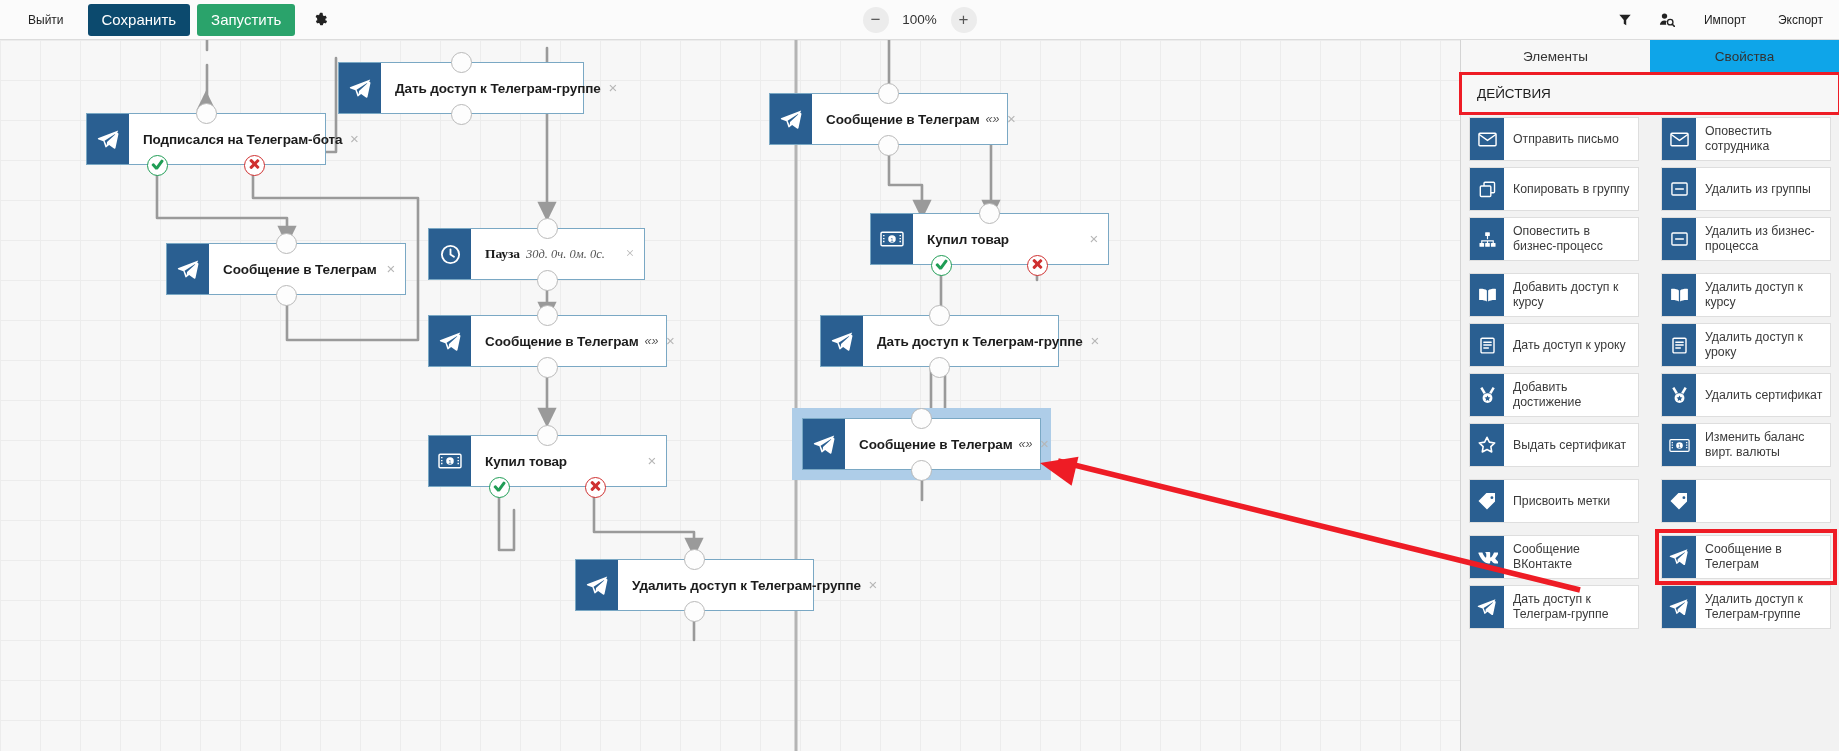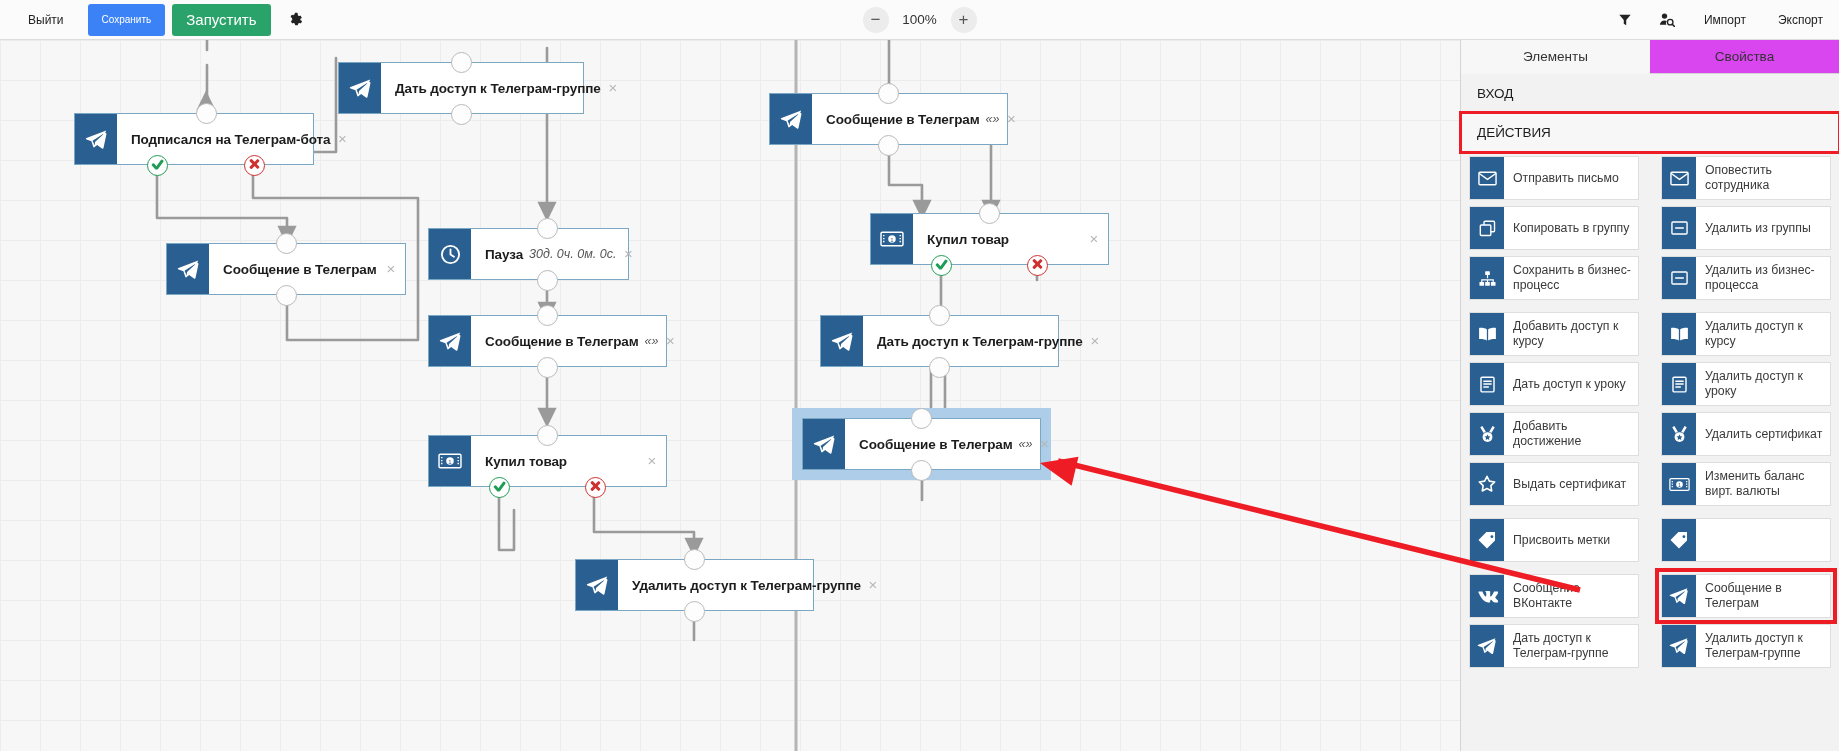--- a/index.html
+++ b/index.html
@@ -21,21 +21,21 @@
     z-index: 40;
   }
   .tb-left { display: flex; align-items: center; height: 100%; }
   .tb-btn {
     height: 32px; padding: 0 14px;
     display: flex; align-items: center; justify-content: center;
     font-size: 12px; border-radius: 3px; cursor: pointer;
     white-space: nowrap;
   }
   .tb-btn.plain { color: #222; background: transparent; margin-left: 14px; }
-  .tb-btn.primary { background: #3b82f6; color: #fff; margin-left: 10px; font-size: 10px; }
+  .tb-btn.primary { background: #0c4a6e; color: #fff; margin-left: 10px; font-size: 15px; }
   .tb-btn.success { background: #2aa36b; color: #fff; margin-left: 7px; font-size: 15px; }
   .tb-icon-btn {
     width: 30px; height: 30px; margin-left: 10px;
     display: flex; align-items: center; justify-content: center;
     cursor: pointer; border-radius: 3px; color: #222;
   }
   .tb-center {
     position: absolute; left: 50%; transform: translateX(-50%);
     display: flex; align-items: center; gap: 12px;
   }
@@ -146,21 +146,21 @@
     border-left: 1px solid #d4d4d4;
     display: flex; flex-direction: column;
   }
   .tabs { display: flex; height: 34px; flex: 0 0 34px; }
   .tab {
     flex: 1; display: flex; align-items: center; justify-content: center;
     font-size: 13.5px; color: #333; cursor: pointer;
     border-bottom: 1px solid #d4d4d4;
   }
   .tab.active { background: #f7f7f7; border-bottom-color: transparent; }
-  .tab.inactive { background: #d946ef; }
+  .tab.inactive { background: #0ea5e9; }
   .sect {
     height: 39px; flex: 0 0 39px;
     display: flex; align-items: center;
     padding-left: 16px; font-size: 13.5px; color: #1c1c1c;
     background: #f2f2f2; border-bottom: 1px solid #e0e0e0;
     position: relative; cursor: pointer;
   }
   .sect.hl { outline: 3px solid #ee1c25; outline-offset: -1px; z-index: 3; background:#f7f7f7;}
   .palette {
     flex: 1; overflow: hidden; padding: 4px 8px 0 8px;
@@ -278,21 +278,21 @@
             <path d="M22.1 2.6 1.6 10.5c-1 .4-1 1.3.1 1.6l5 1.6 1.9 5.9c.25.7.6.85 1.15.4l2.9-2.35 5.1 3.8c.85.5 1.4.25 1.6-.8l3-14c.25-1.2-.5-1.75-1.25-1.45zM7.9 13.3 18.4 6.6c.45-.3.9-.15.55.2l-8.5 7.8-.33 3.6z"></path>
           </svg>
         </div>
         <div class="body">
           <span class="ttl">Дать доступ к Телеграм-группе</span>
           <span class="xbtn">×</span>
         </div>
       </div>
       <div class="port " style="left: 450.5px; top: 11.5px;"></div>
       <div class="port " style="left: 450.5px; top: 63.5px;"></div>
-      <div class="node" style="left: 74px; top: 73px; width: 240px; height: 52px;">
+      <div class="node" style="left: 86px; top: 73px; width: 240px; height: 52px;">
         <div class="ic">
           <svg width="23" height="23" viewBox="0 0 24 24" fill="#fff">
             <path d="M22.1 2.6 1.6 10.5c-1 .4-1 1.3.1 1.6l5 1.6 1.9 5.9c.25.7.6.85 1.15.4l2.9-2.35 5.1 3.8c.85.5 1.4.25 1.6-.8l3-14c.25-1.2-.5-1.75-1.25-1.45zM7.9 13.3 18.4 6.6c.45-.3.9-.15.55.2l-8.5 7.8-.33 3.6z"></path>
           </svg>
         </div>
         <div class="body">
           <span class="ttl">Подписался на Телеграм-бота</span>
           <span class="xbtn">×</span>
         </div>
       </div>
@@ -305,21 +305,21 @@
             <path d="M22.1 2.6 1.6 10.5c-1 .4-1 1.3.1 1.6l5 1.6 1.9 5.9c.25.7.6.85 1.15.4l2.9-2.35 5.1 3.8c.85.5 1.4.25 1.6-.8l3-14c.25-1.2-.5-1.75-1.25-1.45zM7.9 13.3 18.4 6.6c.45-.3.9-.15.55.2l-8.5 7.8-.33 3.6z"></path>
           </svg>
         </div>
         <div class="body">
           <span class="ttl">Сообщение в Телеграм</span>
           <span class="xbtn">×</span>
         </div>
       </div>
       <div class="port " style="left: 275.5px; top: 192.5px;"></div>
       <div class="port " style="left: 275.5px; top: 244.5px;"></div>
-      <div class="node" style="left: 428px; top: 188px; width: 201px; height: 52px;">
+      <div class="node" style="left: 428px; top: 188px; width: 217px; height: 52px; font-family: Liberation Serif, serif;">
         <div class="ic">
           <svg width="23" height="23" viewBox="0 0 24 24" fill="none" stroke="#fff" stroke-width="1.9">
             <circle cx="12" cy="12" r="9"></circle>
             <path d="M12 6.6V12l3.6 2.4" stroke-linecap="round"></path>
           </svg>
         </div>
         <div class="body">
           <span class="ttl">Пауза</span>
           <span class="sub">30д. 0ч. 0м. 0с.</span>
           <span class="xbtn">×</span>
@@ -437,21 +437,20 @@
       <path id="annot-line" d="M1580,590 L1058,461" stroke="#ee1c25" stroke-width="5.5" fill="none"></path>
       <path id="annot-head" d="M1040,463 L1078.477951807906,456.64018674264264 L1071.6097861303176,485.8434108835693 z" fill="#ee1c25"></path>
     </g>
   </svg>
 
   <div id="panel">
     <div class="tabs">
       <div class="tab active">Элементы</div>
       <div class="tab inactive">Свойства</div>
     </div>
-    <div class="sect">ВХОД</div>
     <div class="sect hl">ДЕЙСТВИЯ</div>
     <div class="palette" id="palette">
         <div class="prow">
           <div class="pitem">
             <div class="pic">
               <svg width="19" height="15" viewBox="0 0 24 18" fill="none" stroke="#fff" stroke-width="1.8">
                 <rect x="1.2" y="1.2" width="21.6" height="15.6" rx="1.3"></rect>
                 <path d="M2 3l10 7.2L22 3" stroke-linecap="round" stroke-linejoin="round"></path>
               </svg>
             </div>
@@ -491,21 +490,21 @@
           <div class="pitem">
             <div class="pic">
               <svg width="17" height="17" viewBox="0 0 22 20" fill="#fff">
                 <rect x="8" y="0.6" width="6" height="5" rx="0.8"></rect>
                 <rect x="0.6" y="14.4" width="6" height="5" rx="0.8"></rect>
                 <rect x="8" y="14.4" width="6" height="5" rx="0.8"></rect>
                 <rect x="15.4" y="14.4" width="6" height="5" rx="0.8"></rect>
                 <path d="M11 5.6v4.2M3.6 14.4v-2.6h14.8v2.6M11 11.8v2.6" stroke="#fff" stroke-width="1.5" fill="none"></path>
               </svg>
             </div>
-            <div class="plbl">Сохранить в бизнес-процесс</div>
+            <div class="plbl">Оповестить в бизнес-процесс</div>
           </div>
           <div class="pitem">
             <div class="pic">
               <svg width="17" height="14" viewBox="0 0 22 18" fill="none" stroke="#fff" stroke-width="1.8">
                 <rect x="1.2" y="1.2" width="19.6" height="15.6" rx="1.3"></rect>
                 <path d="M6 9h10" stroke-linecap="round"></path>
               </svg>
             </div>
             <div class="plbl">Удалить из бизнес-процесса</div>
           </div>

